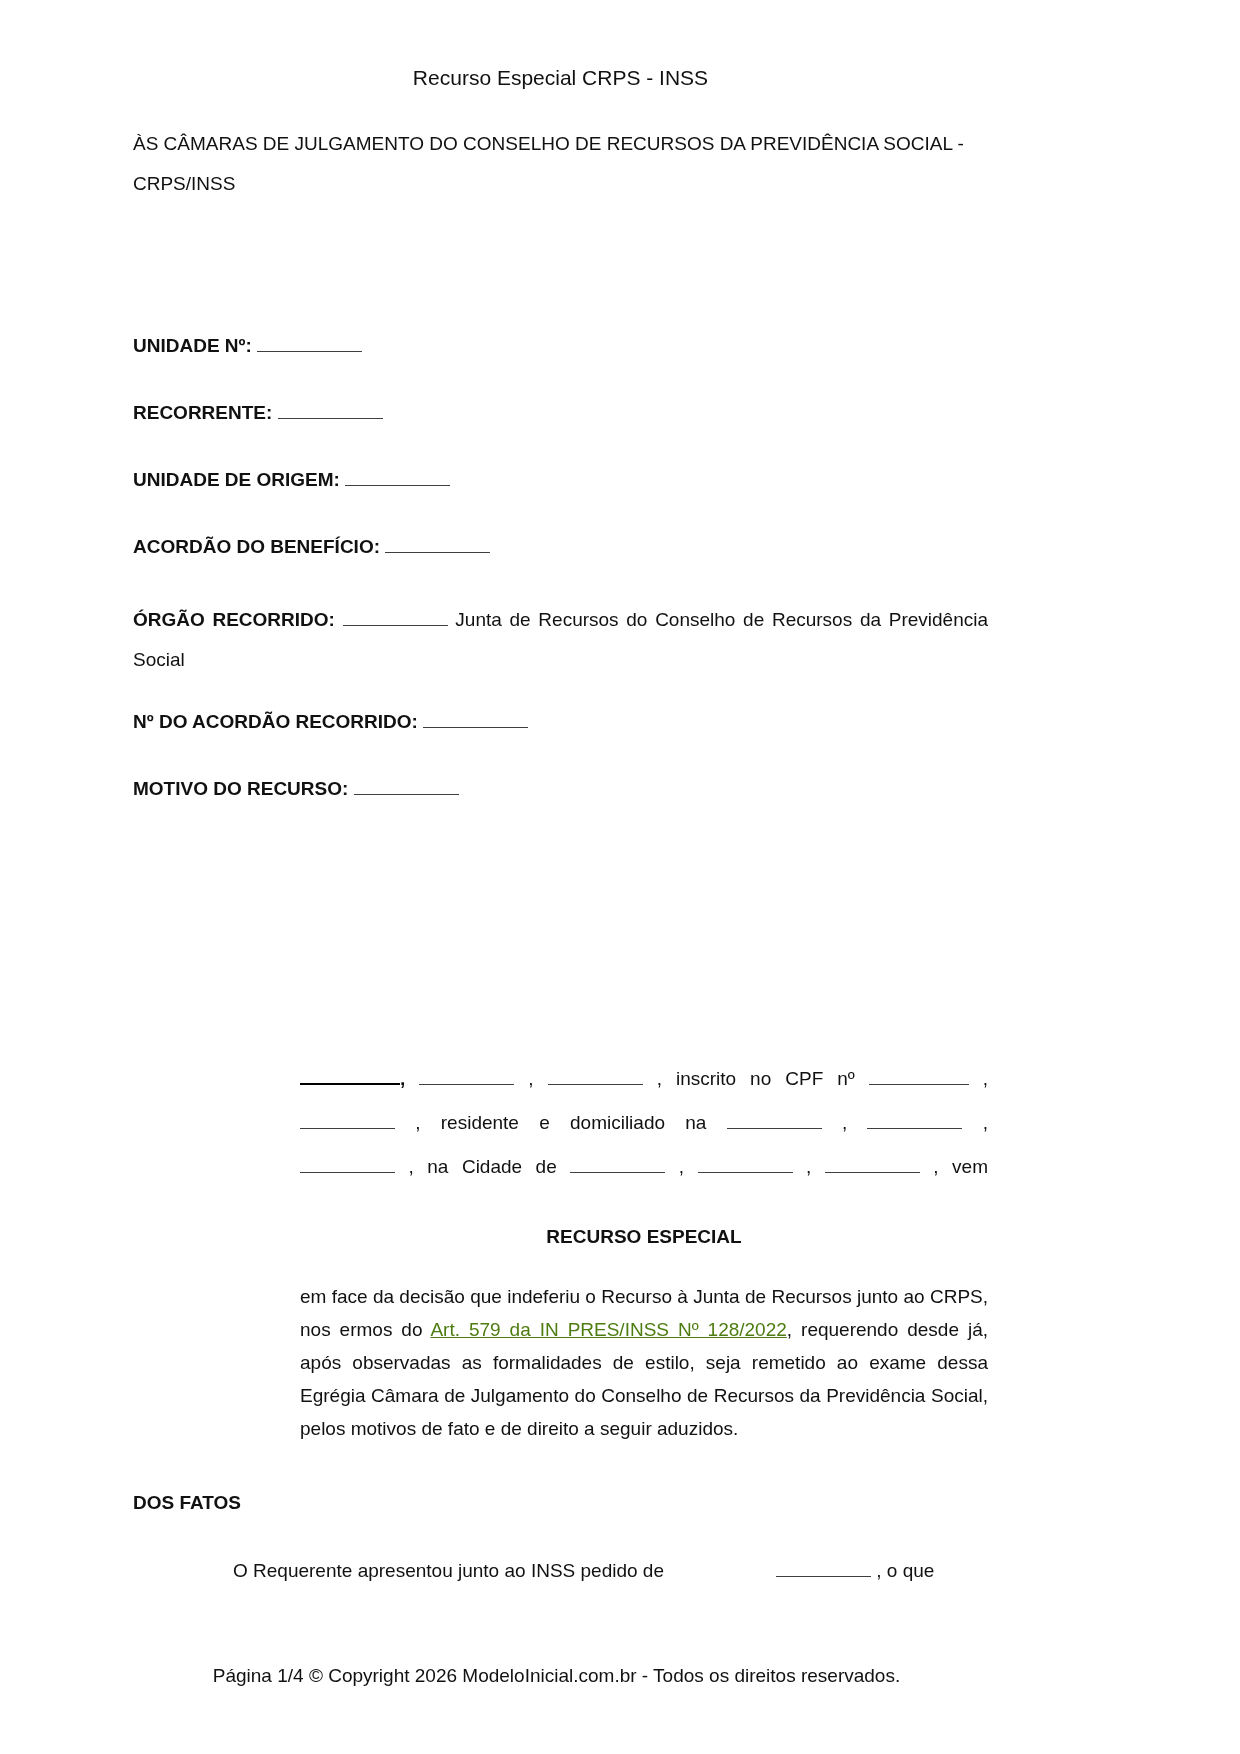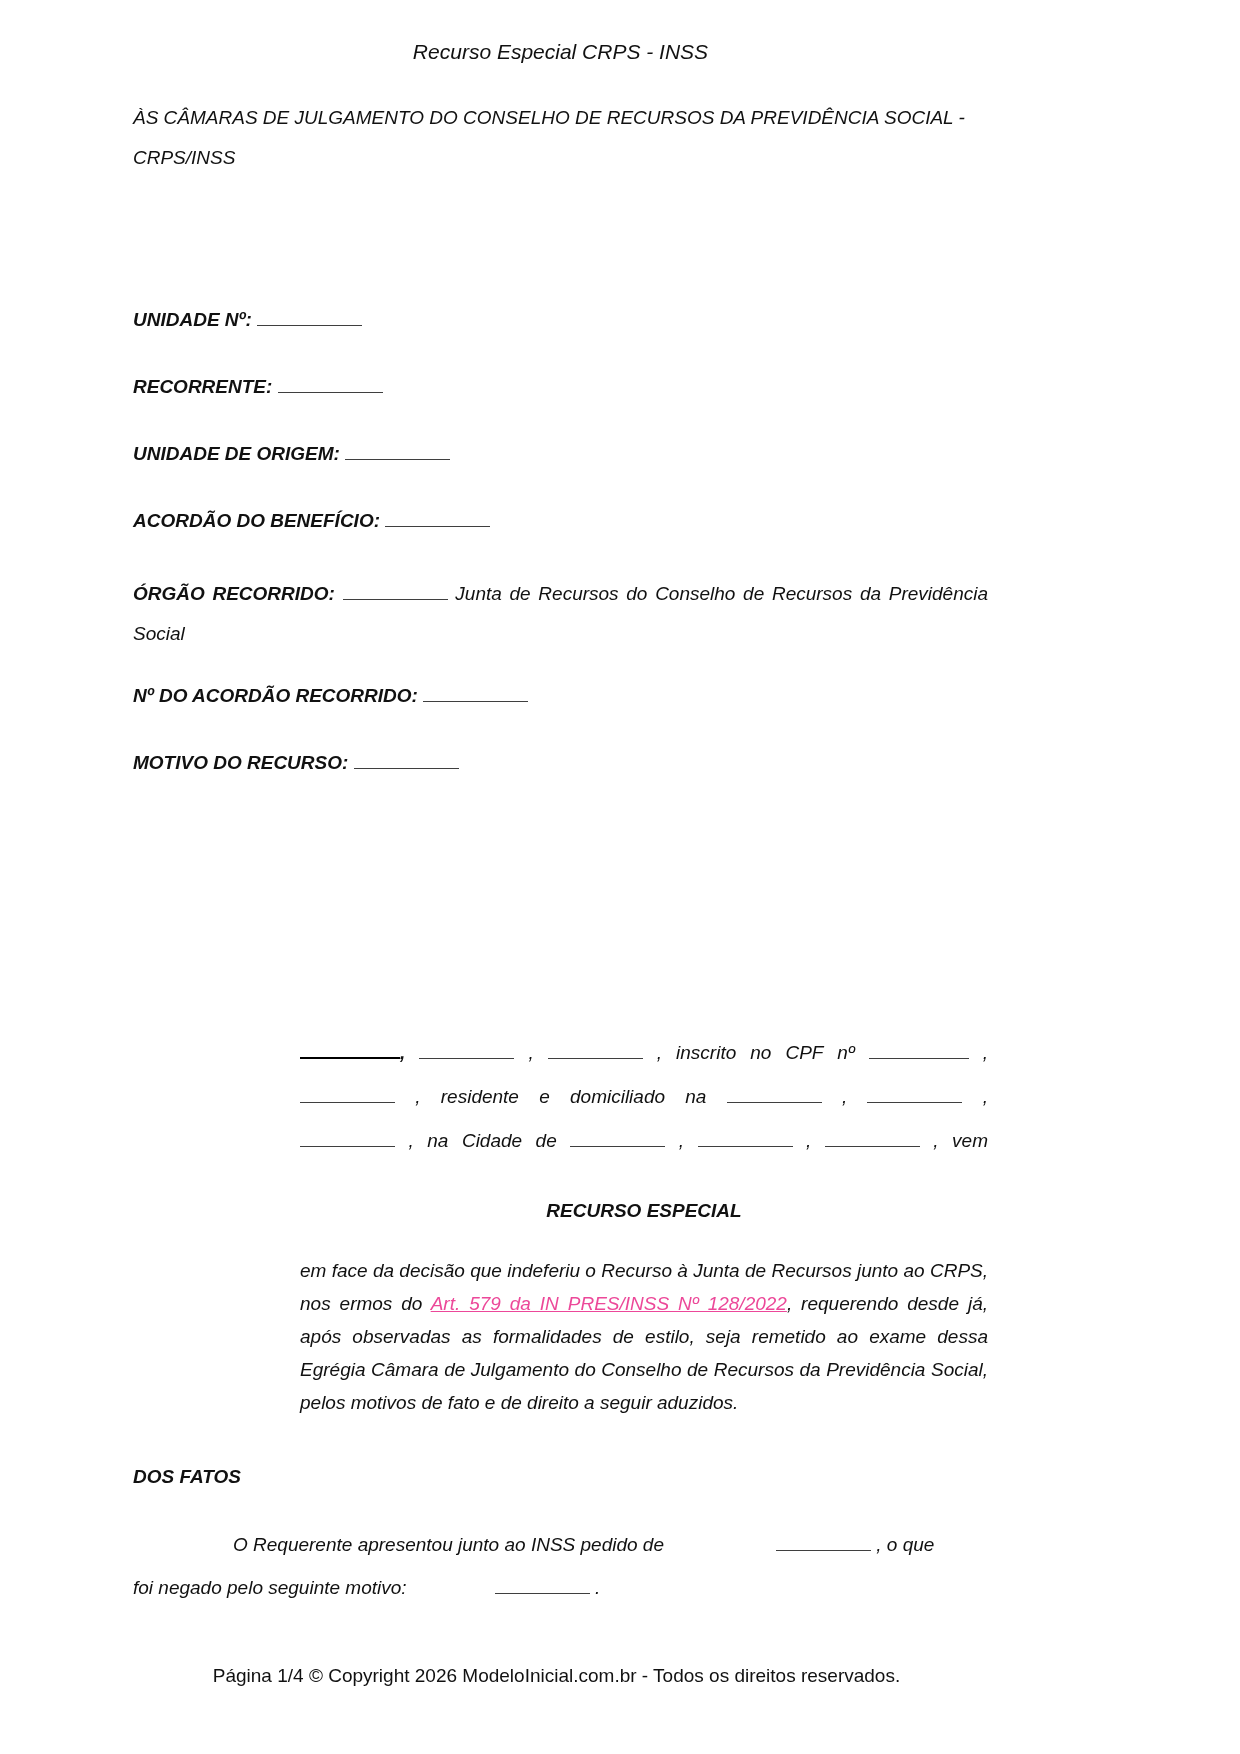--- a/index.html
+++ b/index.html
@@ -5,21 +5,21 @@
   html,body { margin:0; padding:0; background:#ffffff; }
   .page {
     position:relative;
     width:1240px; height:1754px;
     background:#ffffff;
     font-family:"Liberation Sans", sans-serif;
     font-size:19px;
     color:#111111;
     overflow:hidden;
   }
-  .content { padding:38px 252px 0 133px;font-style:italic; }
+  .content { padding:64px 252px 0 133px; }
 
   .title { text-align:center; font-size:21px; line-height:28px; }
 
   .addressee { margin:32px 0 0 0; line-height:40px; }
 
   .fields { margin-top:128px; }
   .field { line-height:27px; margin-bottom:40px; white-space:nowrap; }
   .field.wrap { line-height:40px; margin-bottom:28px; white-space:normal; text-align:justify; }
   .lbl { font-weight:bold; }
 
@@ -32,21 +32,21 @@
   .blank.b100 { width:100px; }
   .blank.bold { width:100px; border-bottom:2px solid #000000; }
   .bcomma { font-weight:bold; }
 
   .qual { margin:255px 0 0 167px; line-height:44px; }
   .jline { text-align:justify; text-align-last:justify; }
 
   .center-heading { margin:34px 0 0 167px; line-height:27px; text-align:center; font-weight:bold; }
 
   .body-par { margin:30px 0 0 167px; line-height:33px; text-align:justify; }
-  .doclink { color:#ec4899; text-decoration:underline; }
+  .doclink { color:#4d7c0f; text-decoration:underline; }
 
   .dos-fatos { margin-top:44px; line-height:27px; font-weight:bold; }
 
   .fatos-par { margin-top:33px; line-height:43px; }
   .fline.indent { padding-left:100px; }
   .spacer { display:inline-block; height:1px; }
   .sp1 { width:112px; }
   .sp2 { width:88px; }
 
   .footer {
@@ -131,22 +131,18 @@
     <p class="body-par"><span>em face da decisão que indeferiu o Recurso à Junta de Recursos junto ao CRPS, nos ermos do</span>
       <a class="doclink" href="#">Art. 579 da IN PRES/INSS Nº 128/2022</a><span>, requerendo desde já, após observadas as formalidades de estilo, seja remetido ao exame dessa Egrégia Câmara de Julgamento do Conselho de Recursos da Previdência Social, pelos motivos de fato e de direito a seguir aduzidos.</span></p>
 
     <div class="dos-fatos">DOS FATOS</div>
 
     <div class="fatos-par">
       <div class="fline indent">
         <span>O Requerente apresentou junto ao INSS pedido de</span><span class="spacer sp1"></span><span class="blank b95"></span>
         <span>, o que</span>
       </div>
-      <div class="fline">
-        <span>foi negado pelo seguinte motivo:</span><span class="spacer sp2"></span><span class="blank b95"></span>
-        <span>.</span>
-      </div>
     </div>
 
   </div>
 
   <div class="footer">Página 1/4 © Copyright 2026 ModeloInicial.com.br - Todos os direitos reservados.</div>
 </div>
 
 </body></html>

